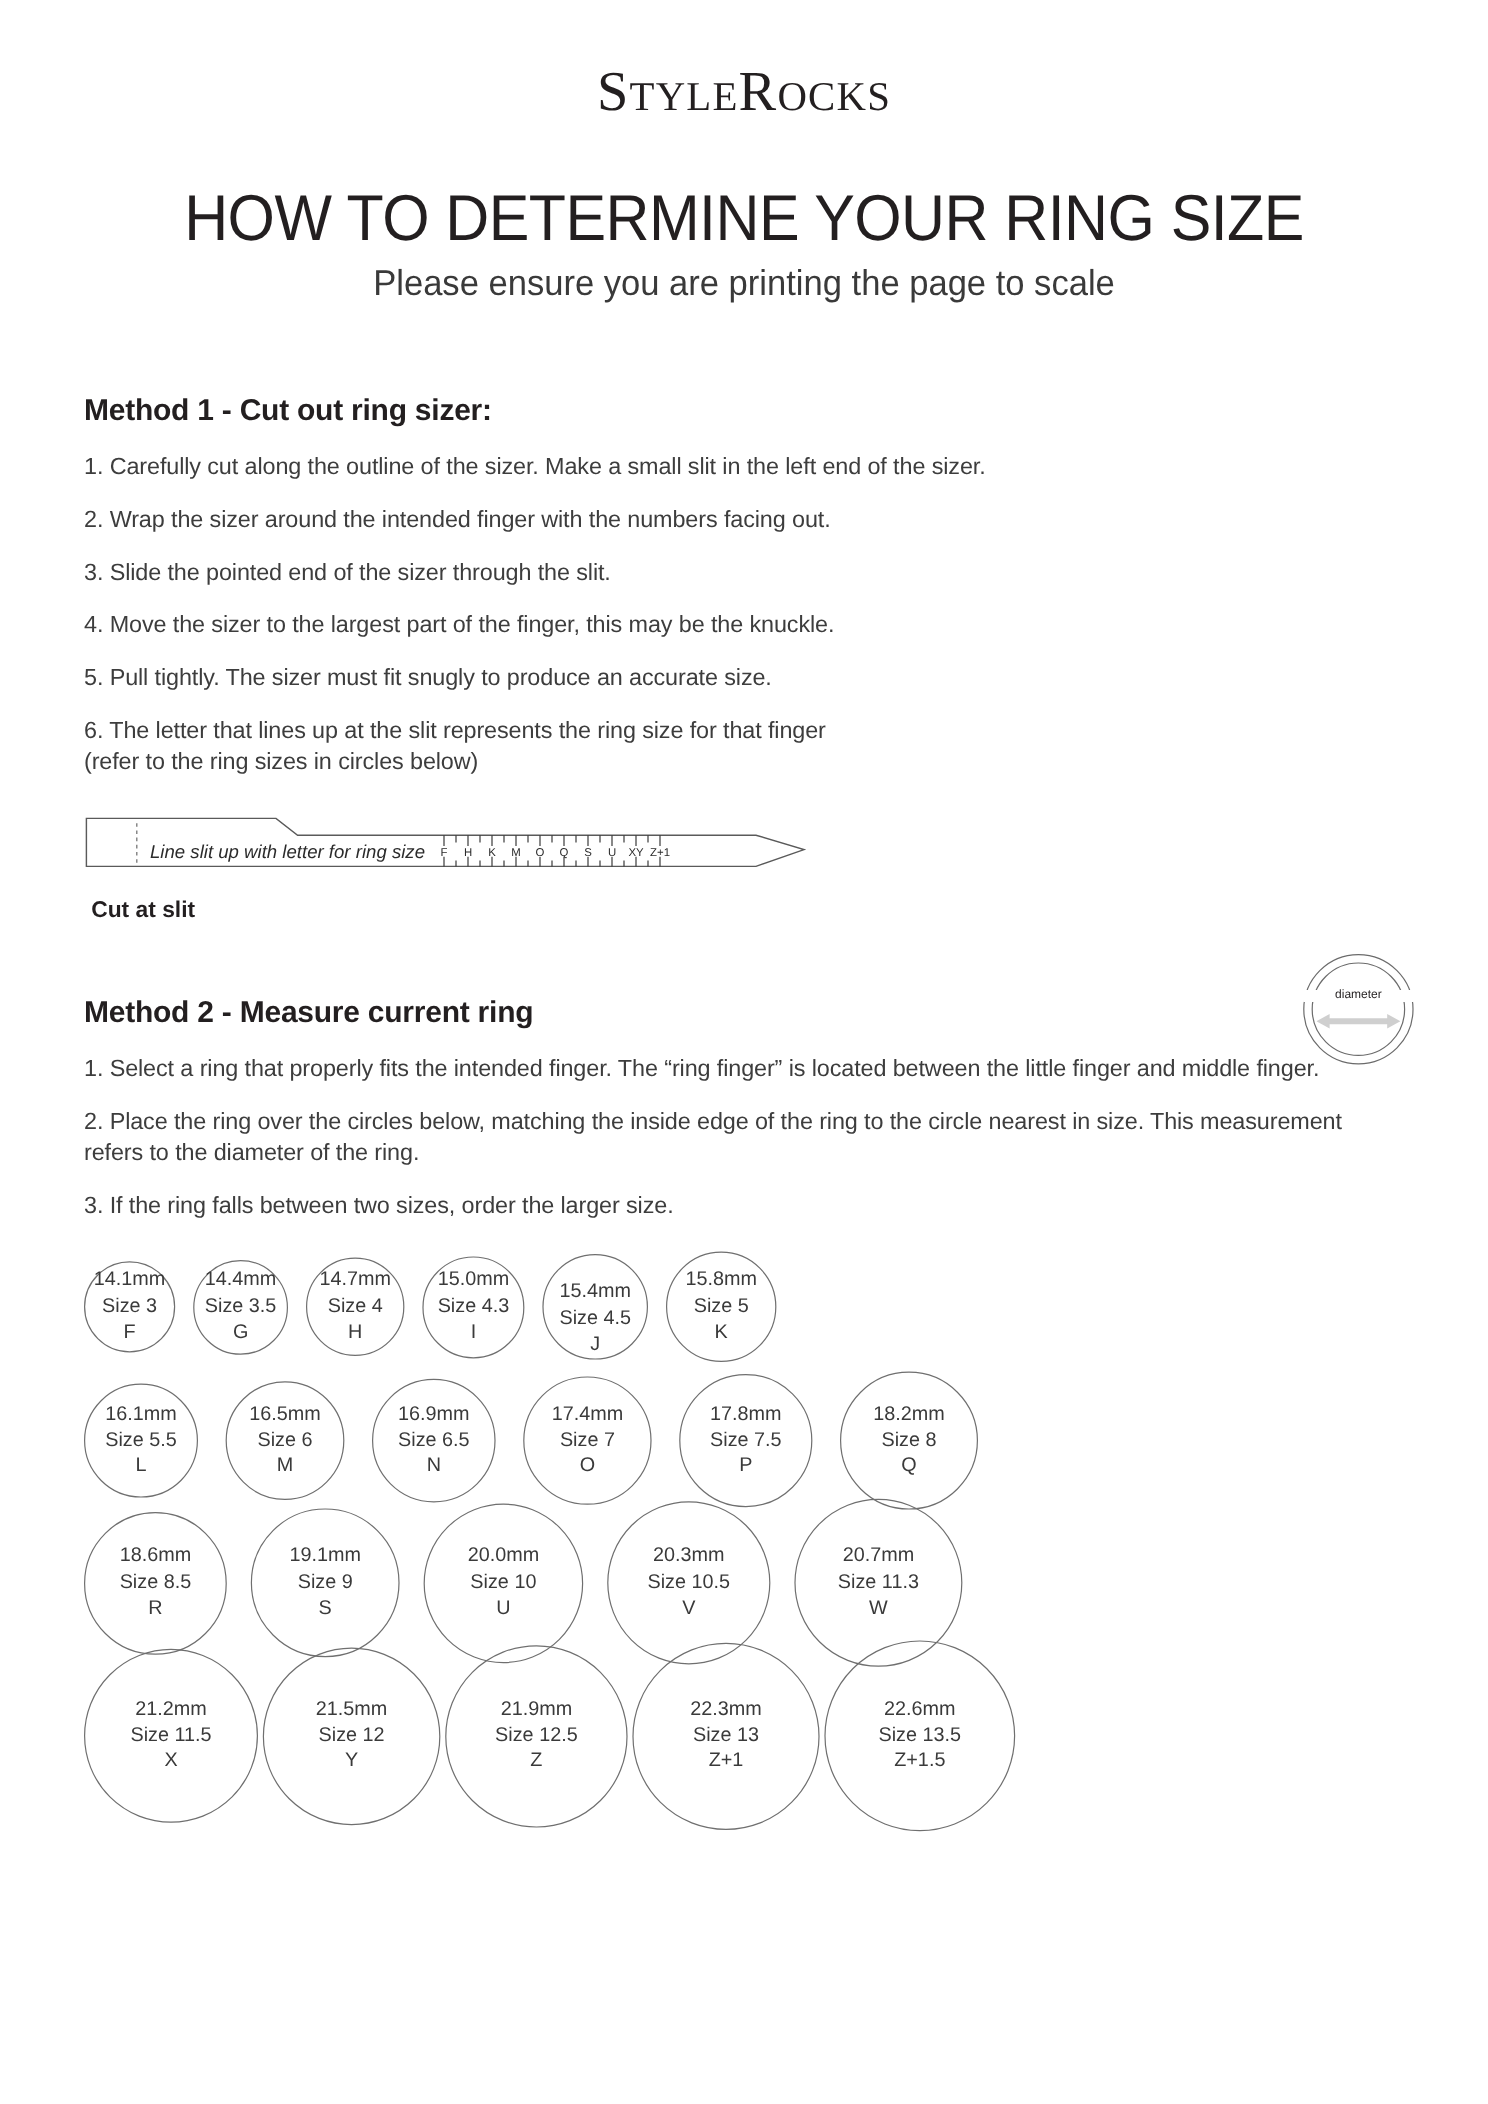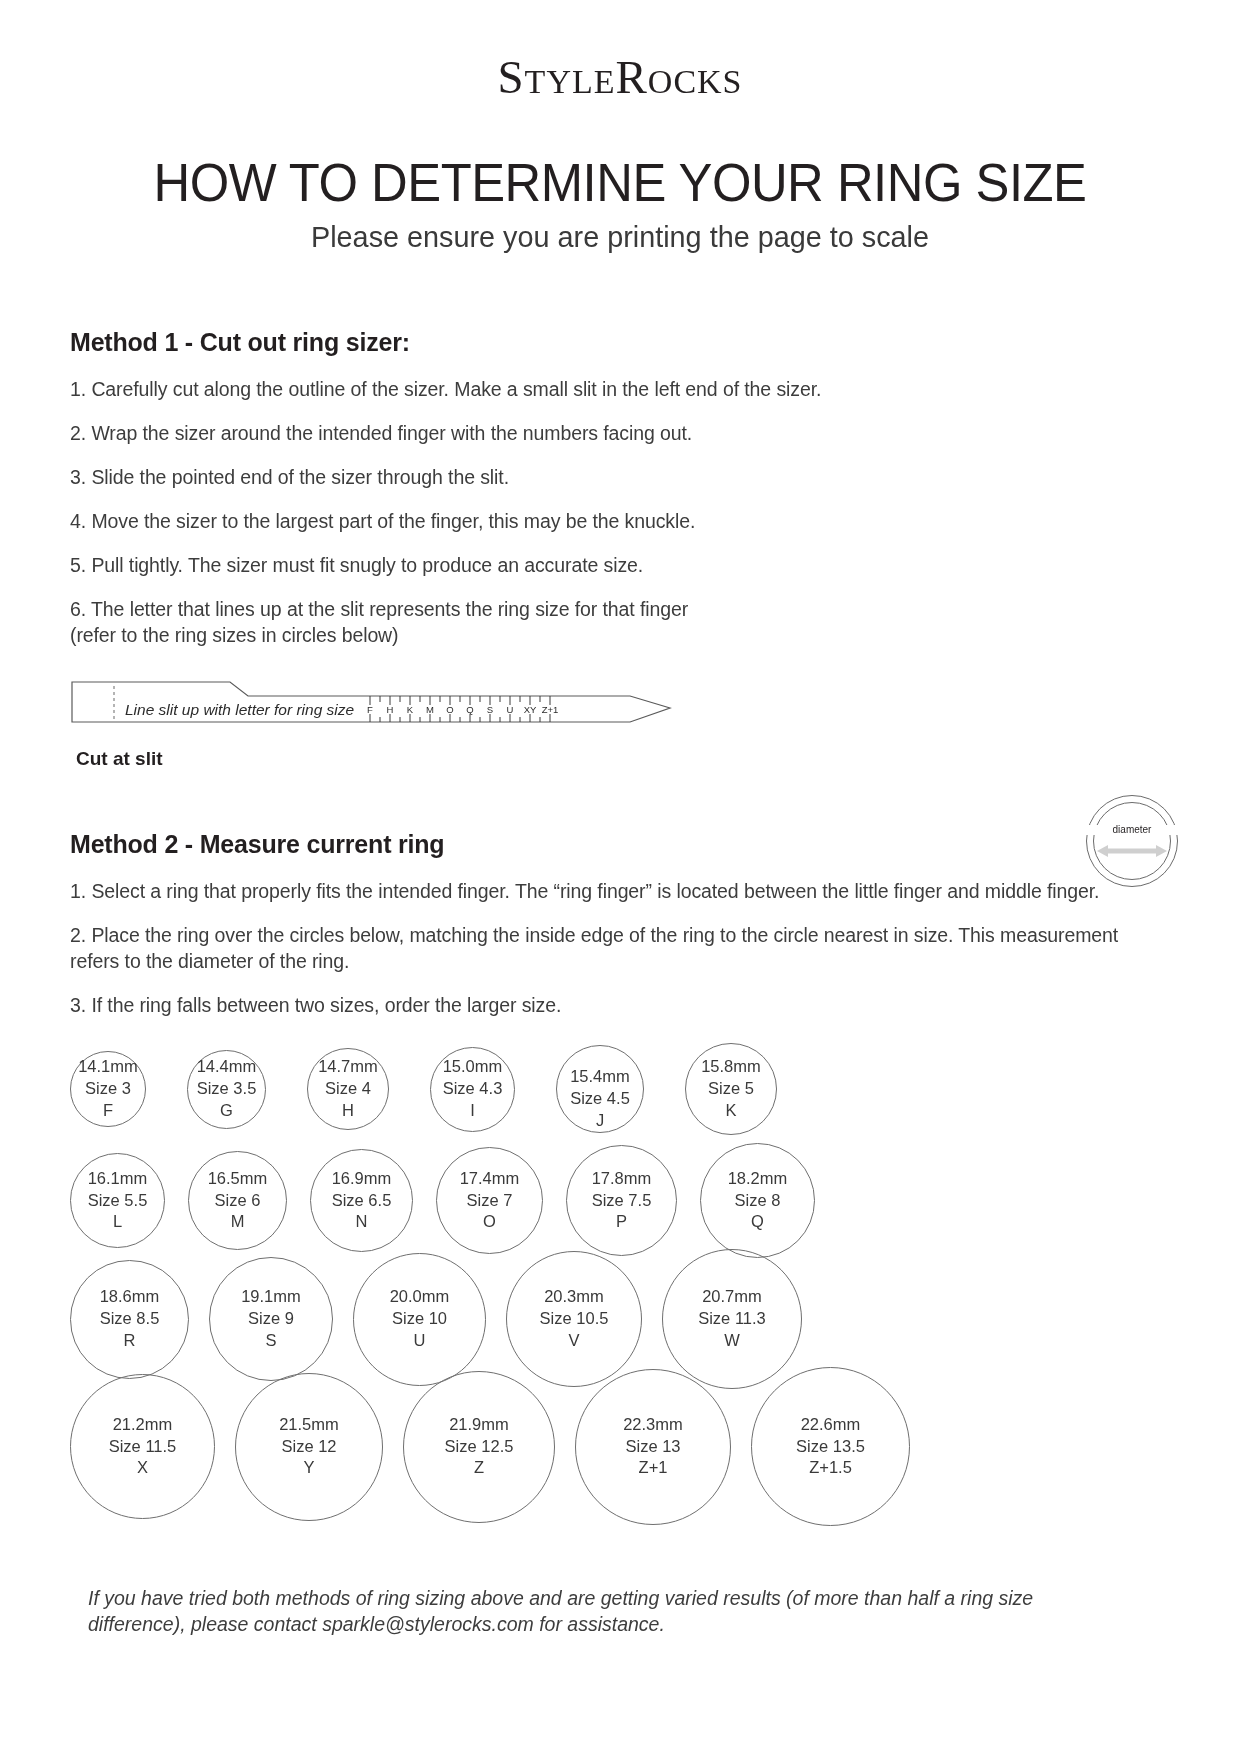--- a/index.html
+++ b/index.html
@@ -217,21 +217,21 @@
     <div class="inner"></div>
     <div class="dlabel">diameter</div>
     <svg class="arrow" width="70" height="14" viewBox="0 0 70 14">
       <line x1="9" y1="7" x2="61" y2="7" stroke="#cfcfcf" stroke-width="5"></line>
       <polygon points="0,7 11,1 11,13" fill="#cfcfcf"></polygon>
       <polygon points="70,7 59,1 59,13" fill="#cfcfcf"></polygon>
     </svg>
   </div>
 
   <div class="grid" id="ring-grid">
-      <div class="grid-row" style="height: 108px; gap: 41px;">
+      <div class="grid-row" style="height: 108px; gap: 15px;">
         <div class="ring-cell">
           <div class="ring-circle" style="width: 76px; height: 76px;">
             <span>14.1mm</span>
             <span>Size 3</span>
             <span>F</span>
           </div>
         </div>
         <div class="ring-cell">
           <div class="ring-circle" style="width: 79px; height: 79px;">
             <span>14.4mm</span>
@@ -342,21 +342,21 @@
           </div>
         </div>
         <div class="ring-cell">
           <div class="ring-circle" style="width: 140px; height: 140px;">
             <span>20.7mm</span>
             <span>Size 11.3</span>
             <span>W</span>
           </div>
         </div>
       </div>
-      <div class="grid-row" style="height: 133px; gap: 20px;">
+      <div class="grid-row" style="height: 133px; gap: 4px;">
         <div class="ring-cell">
           <div class="ring-circle" style="width: 145px; height: 145px;">
             <span>21.2mm</span>
             <span>Size 11.5</span>
             <span>X</span>
           </div>
         </div>
         <div class="ring-cell">
           <div class="ring-circle" style="width: 148px; height: 148px;">
             <span>21.5mm</span>
@@ -381,15 +381,14 @@
         <div class="ring-cell">
           <div class="ring-circle" style="width: 159px; height: 159px;">
             <span>22.6mm</span>
             <span>Size 13.5</span>
             <span>Z+1.5</span>
           </div>
         </div>
       </div>
     </div>
 
-  <div class="footer">If you have tried both methods of ring sizing above and are getting varied results (of more than half a ring size difference), please contact sparkle@stylerocks.com for assistance.</div>
 
 </div>
 
 </body></html>

